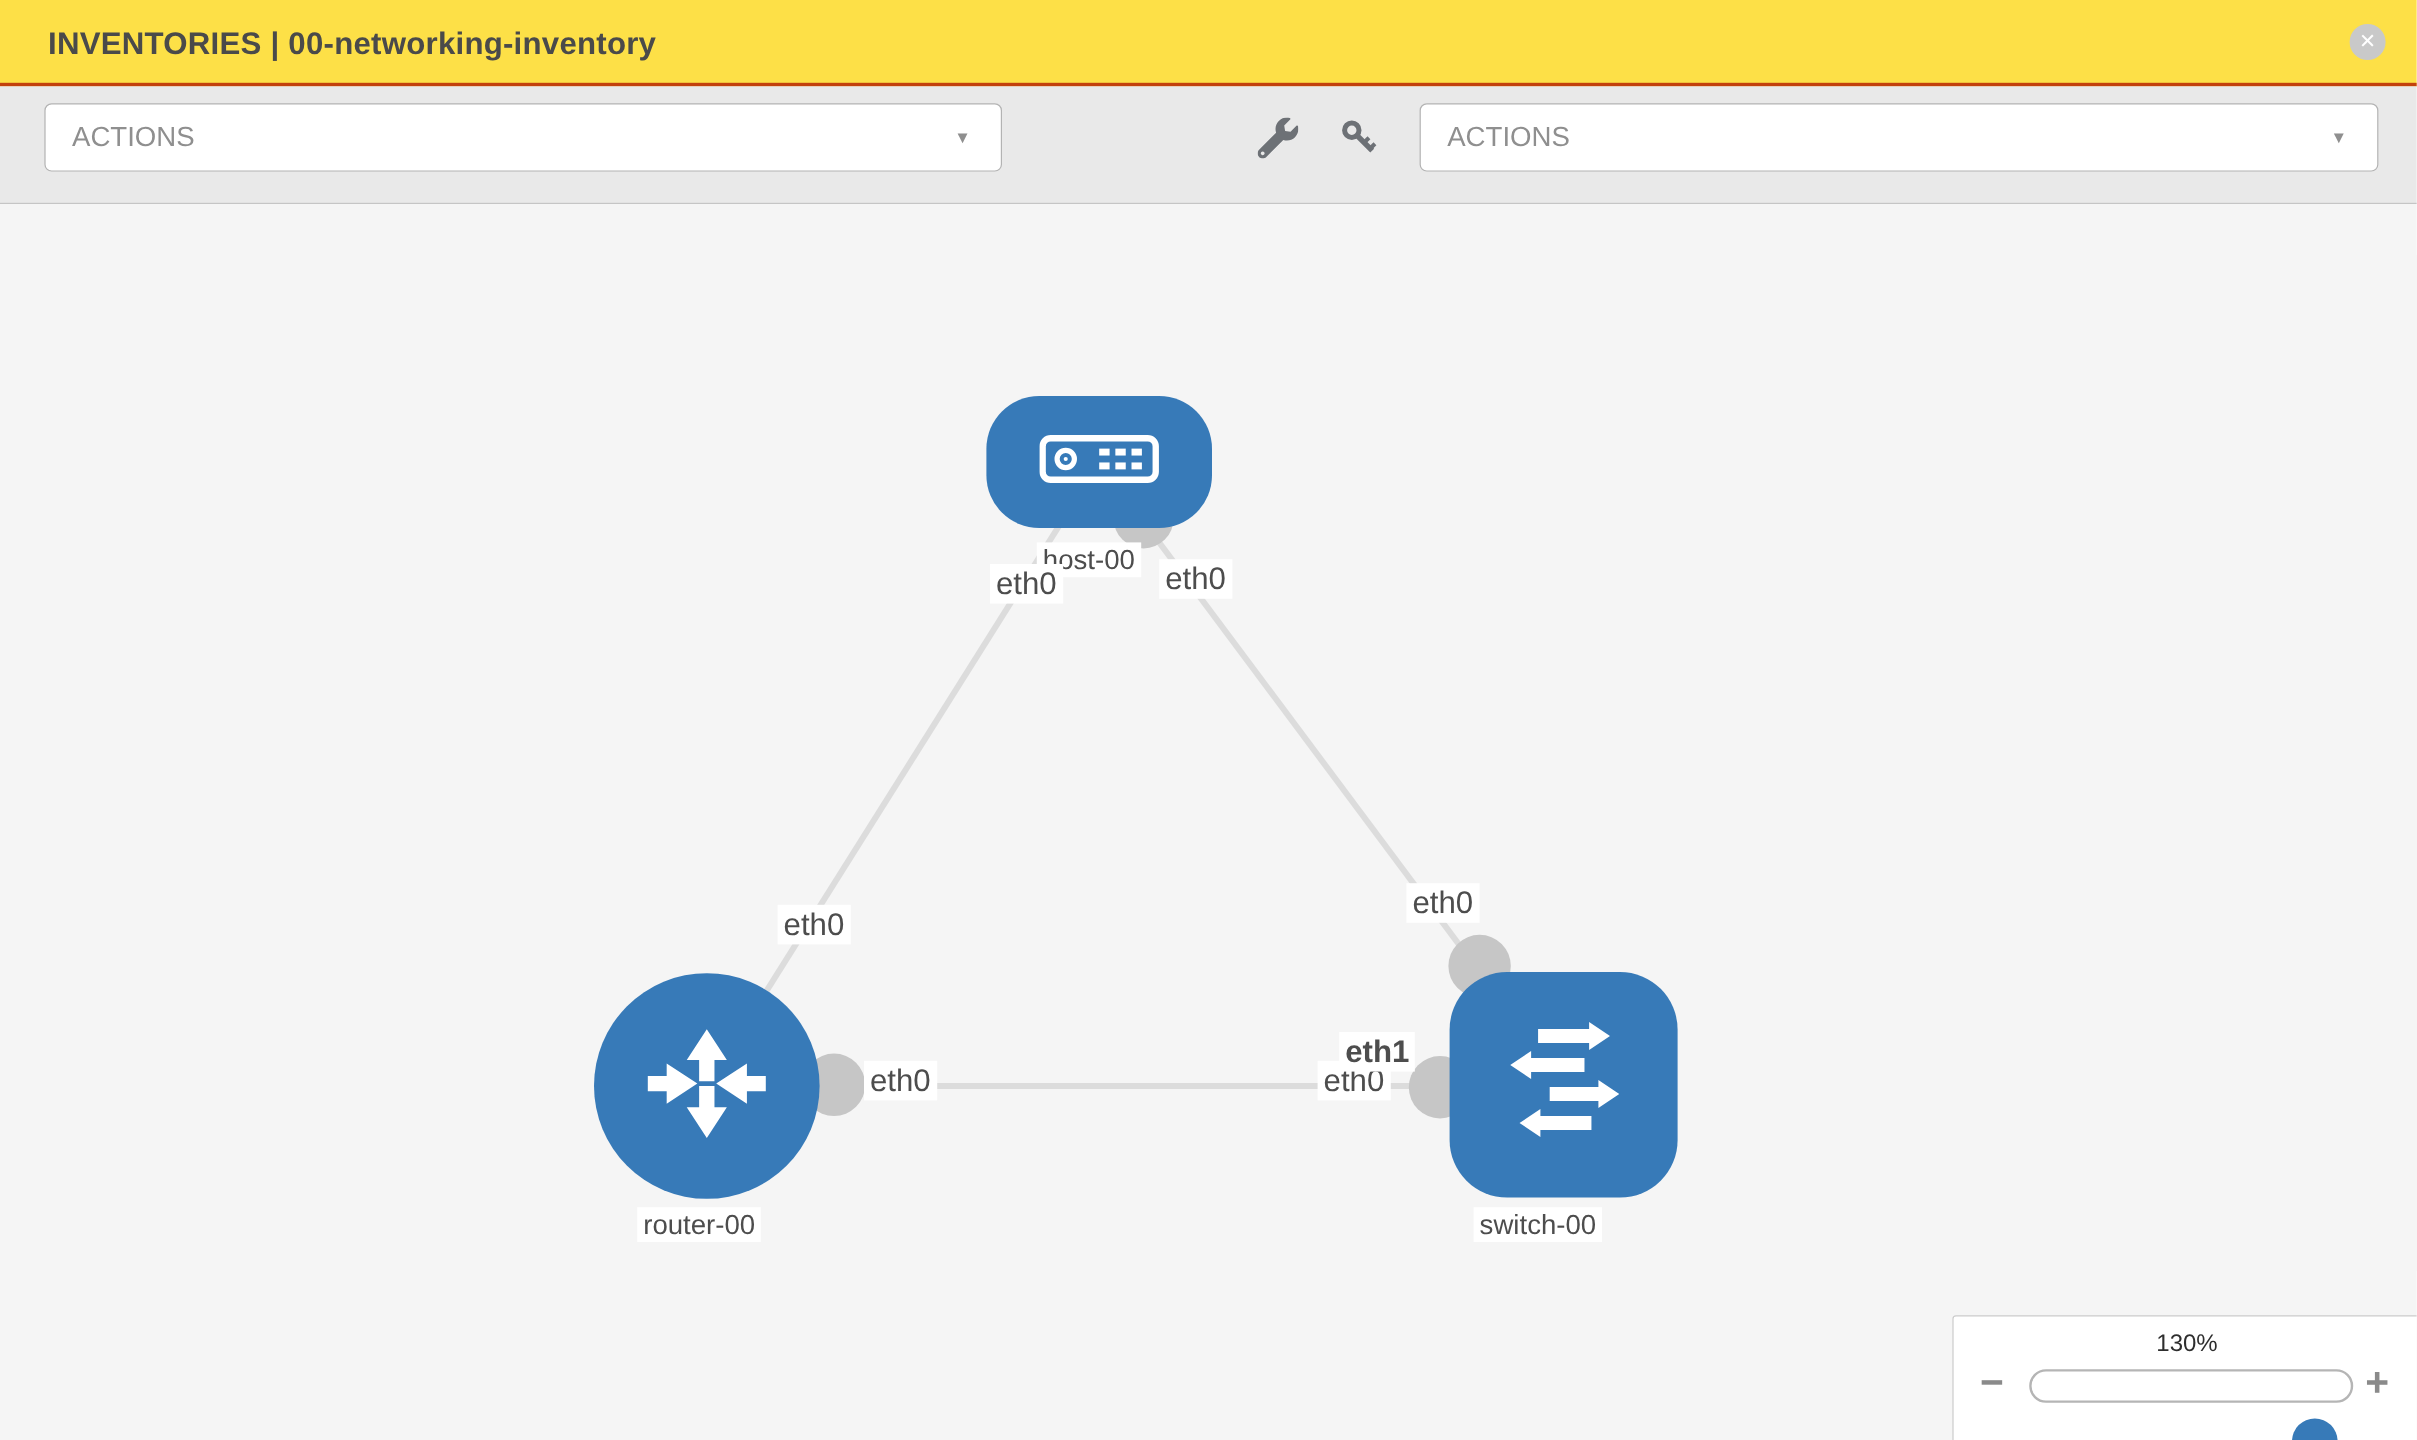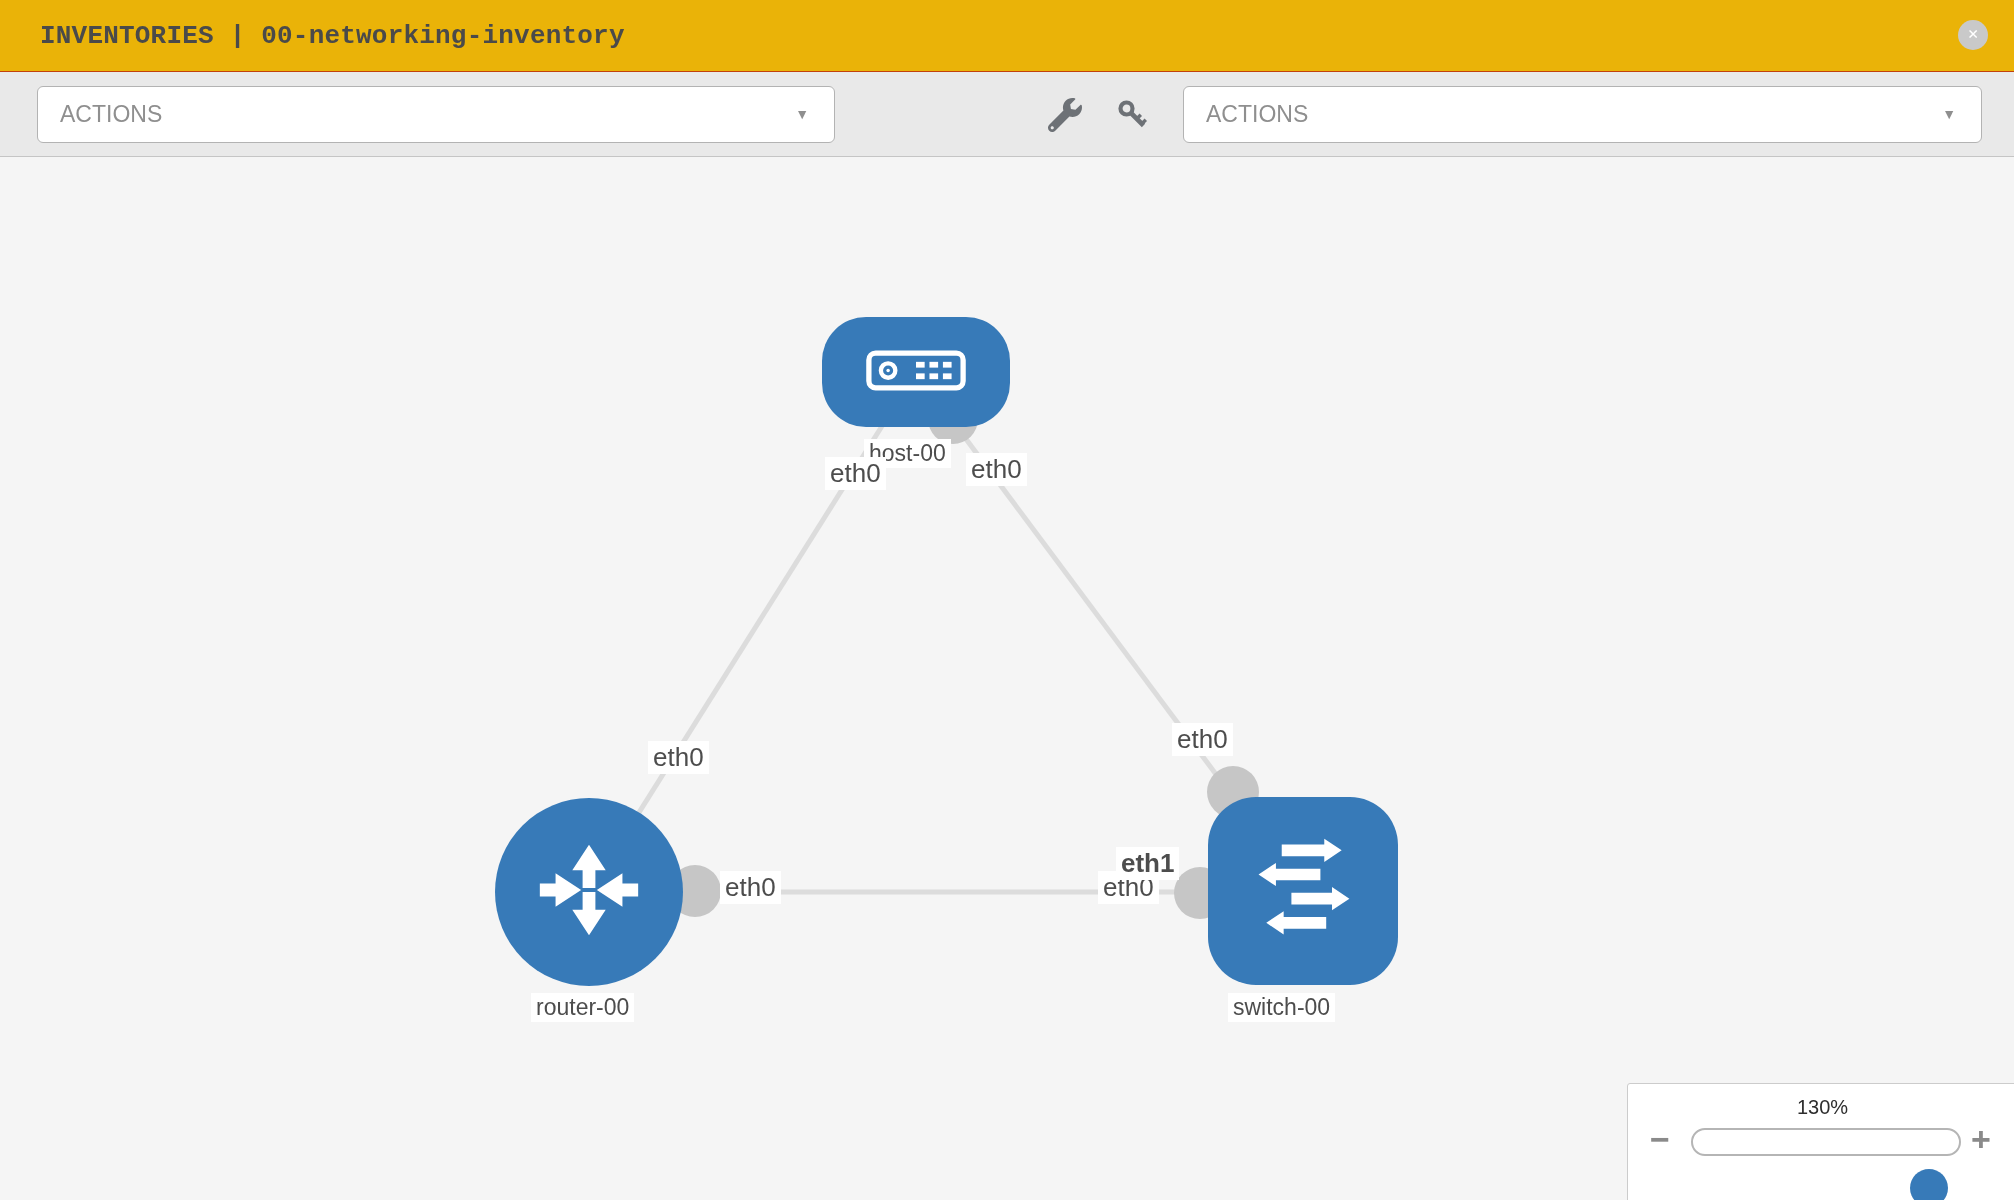--- a/index.html
+++ b/index.html
@@ -1,25 +1,25 @@
 <!DOCTYPE html>
 <html><head>
 <meta charset="utf-8">
 <style>
   * { margin:0; padding:0; box-sizing:border-box; }
   html,body { width:2014px; height:1200px; font-family:"Liberation Sans","DejaVu Sans",sans-serif; background:#fff; overflow:hidden; }
   .app { position:relative; width:2014px; height:1200px; background:#fff; }
 
   
-  .header { position:relative; height:72px; background:#eab308; border-bottom:1px solid #c2410c;font-family:Liberation Mono, monospace; }
+  .header { position:relative; height:72px; background:#fde047; border-bottom:3px solid #c2410c; }
   .page-title { position:absolute; left:40px; top:0; line-height:72px; font-size:26px; font-weight:bold; color:#4a4a4a; letter-spacing:.2px; }
   .close-btn { position:absolute; right:26px; top:20px; width:30px; height:30px; border-radius:50%; background:#c9c9c9; color:#fff; text-align:center; line-height:30px; font-size:17px; font-weight:bold; cursor:pointer; }
 
   
-  .toolbar { position:relative; height:85px; background:#e9e9e9; border-bottom:1px solid #c5c5c5; }
+  .toolbar { position:relative; height:98px; background:#e9e9e9; border-bottom:1px solid #c5c5c5; }
   .dropdown { position:absolute; top:14px; height:57px; background:#fff; border:1px solid #b3b3b3; border-radius:6px; color:#8f8f8f; font-size:23px; line-height:55px; padding-left:22px; cursor:pointer; }
   .dropdown .caret { position:absolute; right:25px; top:0; font-size:14px; color:#8f8f8f; }
   .dd-actions { left:37px; width:798px; }
   .dd-search { left:1183px; width:799px; }
   .tool-icon-btn { position:absolute; top:26px; width:34px; height:34px; cursor:pointer; }
   .tool-wrench { left:1048px; }
   .tool-key { left:1116px; }
 
   
   .canvas { position:relative; width:2014px; height:1043px; background:#f5f5f5; overflow:hidden; }

